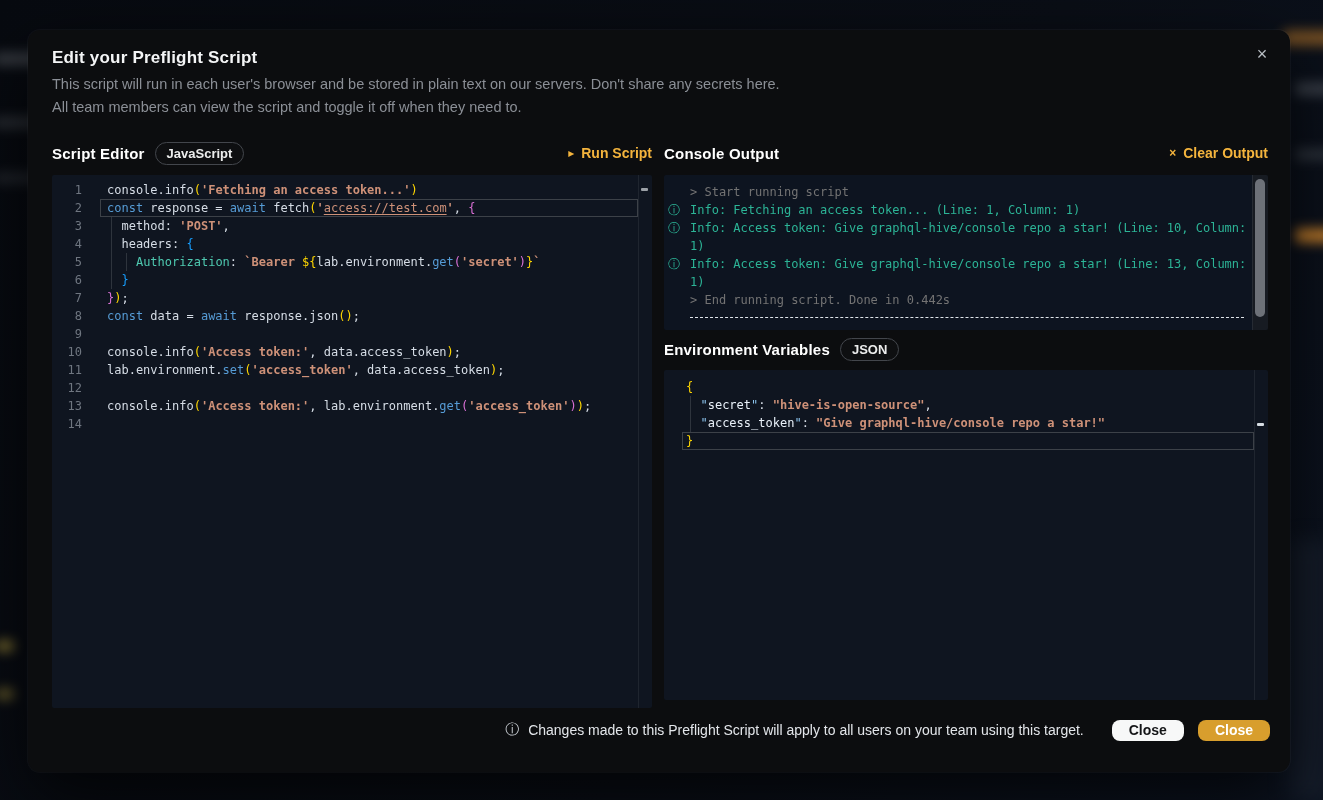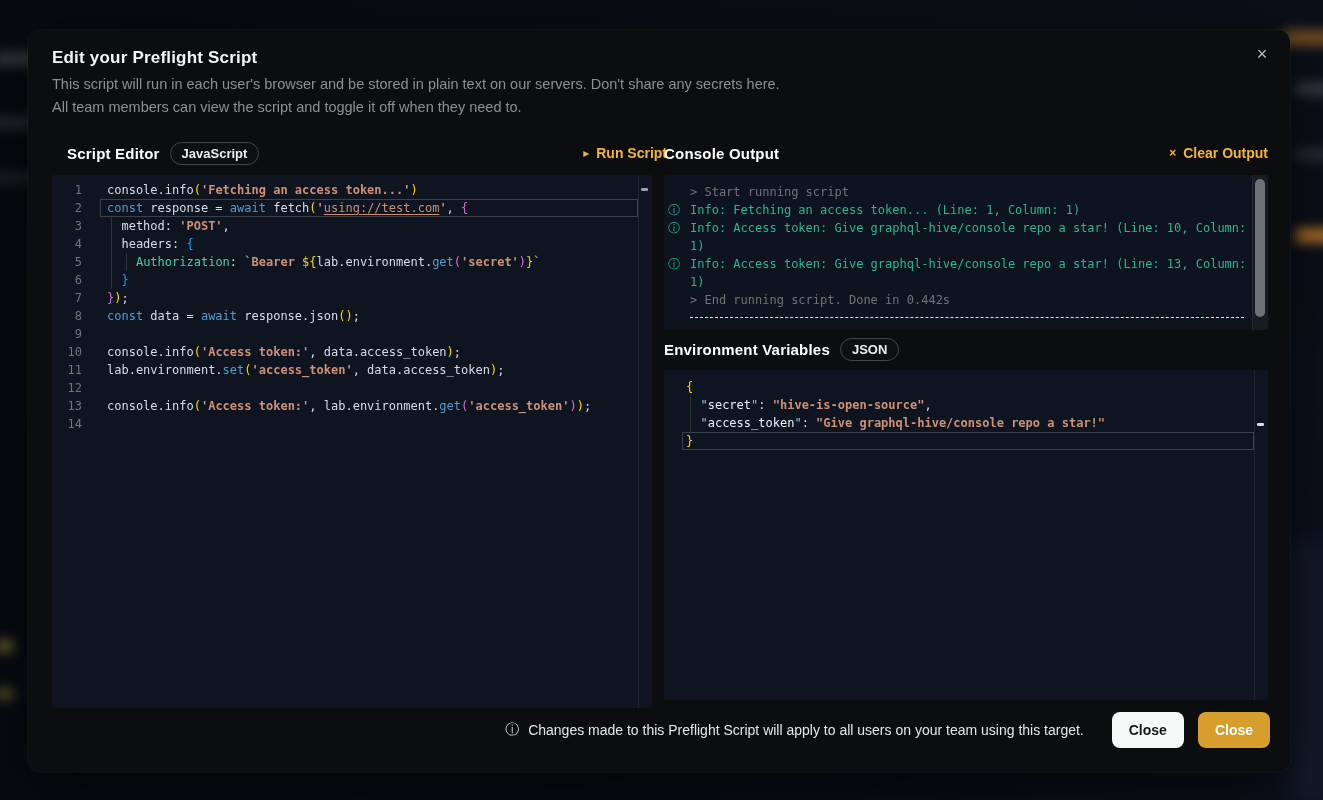--- a/index.html
+++ b/index.html
@@ -31,21 +31,21 @@
   }
   .modal-close {
     position:absolute; top:12px; right:16px; width:24px; height:24px;
     color:#b9bec4; font-size:18px; line-height:24px; text-align:center; cursor:pointer;
   }
   .modal-title { position:absolute; left:24px; top:18px; font-size:17px; font-weight:700; color:#f4f5f6; letter-spacing:.2px; }
   .modal-desc  { position:absolute; left:24px; color:#8b8f96; font-size:14.5px; }
   .desc1 { top:46px; } .desc2 { top:69px; }
 
   .panel-header { position:absolute; display:flex; align-items:center; height:26px; }
-  .ph-left  { left:24px;  top:110px; width:600px;margin-left:15px; }
+  .ph-left  { left:24px;  top:110px; width:600px; }
   .ph-right { left:636px; top:110px; width:604px; }
   .ph-env   { left:636px; top:306px; width:604px; }
   .panel-heading { font-size:15px; font-weight:700; color:#ffffff; letter-spacing:.2px; }
   .badge {
     margin-left:10px; border:1px solid #43464c; border-radius:999px;
     padding:3px 11px; font-size:13px; font-weight:700; color:#eceded; background:rgba(255,255,255,.01);
   }
   .spacer { flex:1; }
   .accent-btn {
     display:flex; align-items:center; gap:7px; color:var(--accent);
@@ -106,21 +106,21 @@
   .console-scroll-track { position:absolute; right:0; top:0; bottom:0; width:16px; background:#171b22; border-left:1px solid #262b33; }
   .console-scroll-thumb { position:absolute; right:3px; top:4px; width:10px; height:138px; background:#6d7178; border-radius:5px; }
 
   
   .footer-row {
     position:absolute; left:24px; right:20px; top:681px; height:38px;
     display:flex; align-items:center; justify-content:flex-end; gap:14px;
   }
   .footer-note { display:flex; align-items:center; gap:9px; color:#e3e6ea; font-size:14px; margin-right:14px; }
   .footer-info-icon { font-size:14px; color:#cfd4da; font-family:"DejaVu Sans",sans-serif; }
-  .btn { border:none; border-radius:8px; height:36px; padding:0 17px; font-size:14px; font-weight:700; cursor:pointer; font-family:inherit; }
+  .btn { border:none; border-radius:8px; height:21px; padding:0 17px; font-size:14px; font-weight:700; cursor:pointer; font-family:inherit; }
   .btn-close { background:#f7f8f8; color:#141517; }
   .btn-save  { background:var(--save); color:#ffffff; }
 </style>
 </head>
 <body>
 
 <div class="stage" style="--accent: #f4b43d; --save: #d89e2d; --info: #2cb496; --editor-bg: #0f1520;">
 
   <div class="blur-spot bs1"></div>
   <div class="blur-spot bs2"></div>
@@ -152,21 +152,21 @@
     </div>
 
     <div class="editor script-editor">
       <div>
           <div class="code-row">
             <span class="ln">1</span>
             <pre class="code-content"><span class="tk-fg">console.info</span><span class="tk-b1">(</span><span class="tk-str">'Fetching an access token...'</span><span class="tk-b1">)</span></pre>
           </div>
           <div class="code-row">
             <span class="ln">2</span>
-            <pre class="code-content current"><span class="tk-kw">const</span><span class="tk-fg"> response = </span><span class="tk-kw">await</span><span class="tk-fg"> fetch</span><span class="tk-b1">(</span><span class="tk-str">'</span><span class="tk-url">using://test.com</span><span class="tk-str">'</span><span class="tk-fg">, </span><span class="tk-b2">{</span></pre>
+            <pre class="code-content current"><span class="tk-kw">const</span><span class="tk-fg"> response = </span><span class="tk-kw">await</span><span class="tk-fg"> fetch</span><span class="tk-b1">(</span><span class="tk-str">'</span><span class="tk-url">access://test.com</span><span class="tk-str">'</span><span class="tk-fg">, </span><span class="tk-b2">{</span></pre>
           </div>
           <div class="code-row">
             <span class="ln">3</span>
             <pre class="code-content"><span class="tk-fg">  method: </span><span class="tk-str">'POST'</span><span class="tk-fg">,</span></pre>
           </div>
           <div class="code-row">
             <span class="ln">4</span>
             <pre class="code-content"><span class="tk-fg">  headers: </span><span class="tk-b3">{</span></pre>
           </div>
           <div class="code-row">

